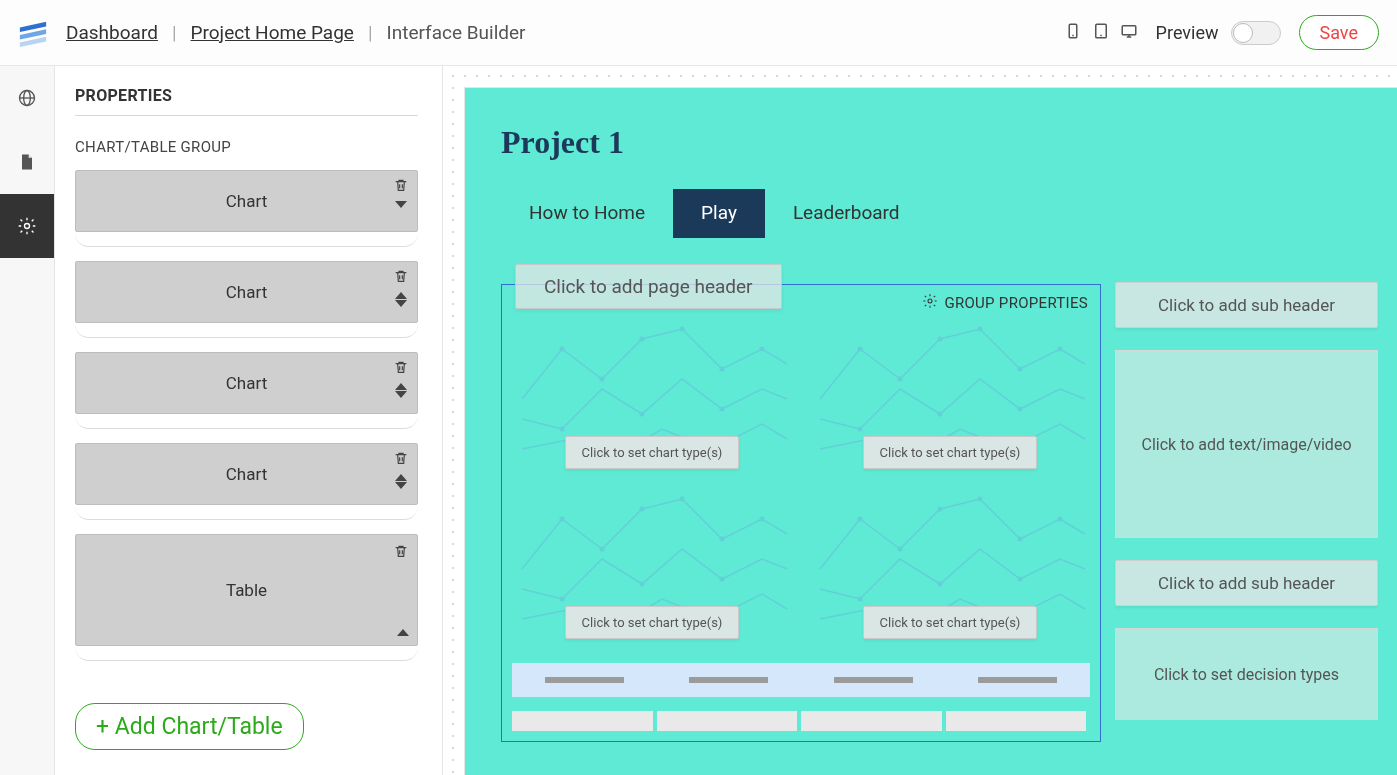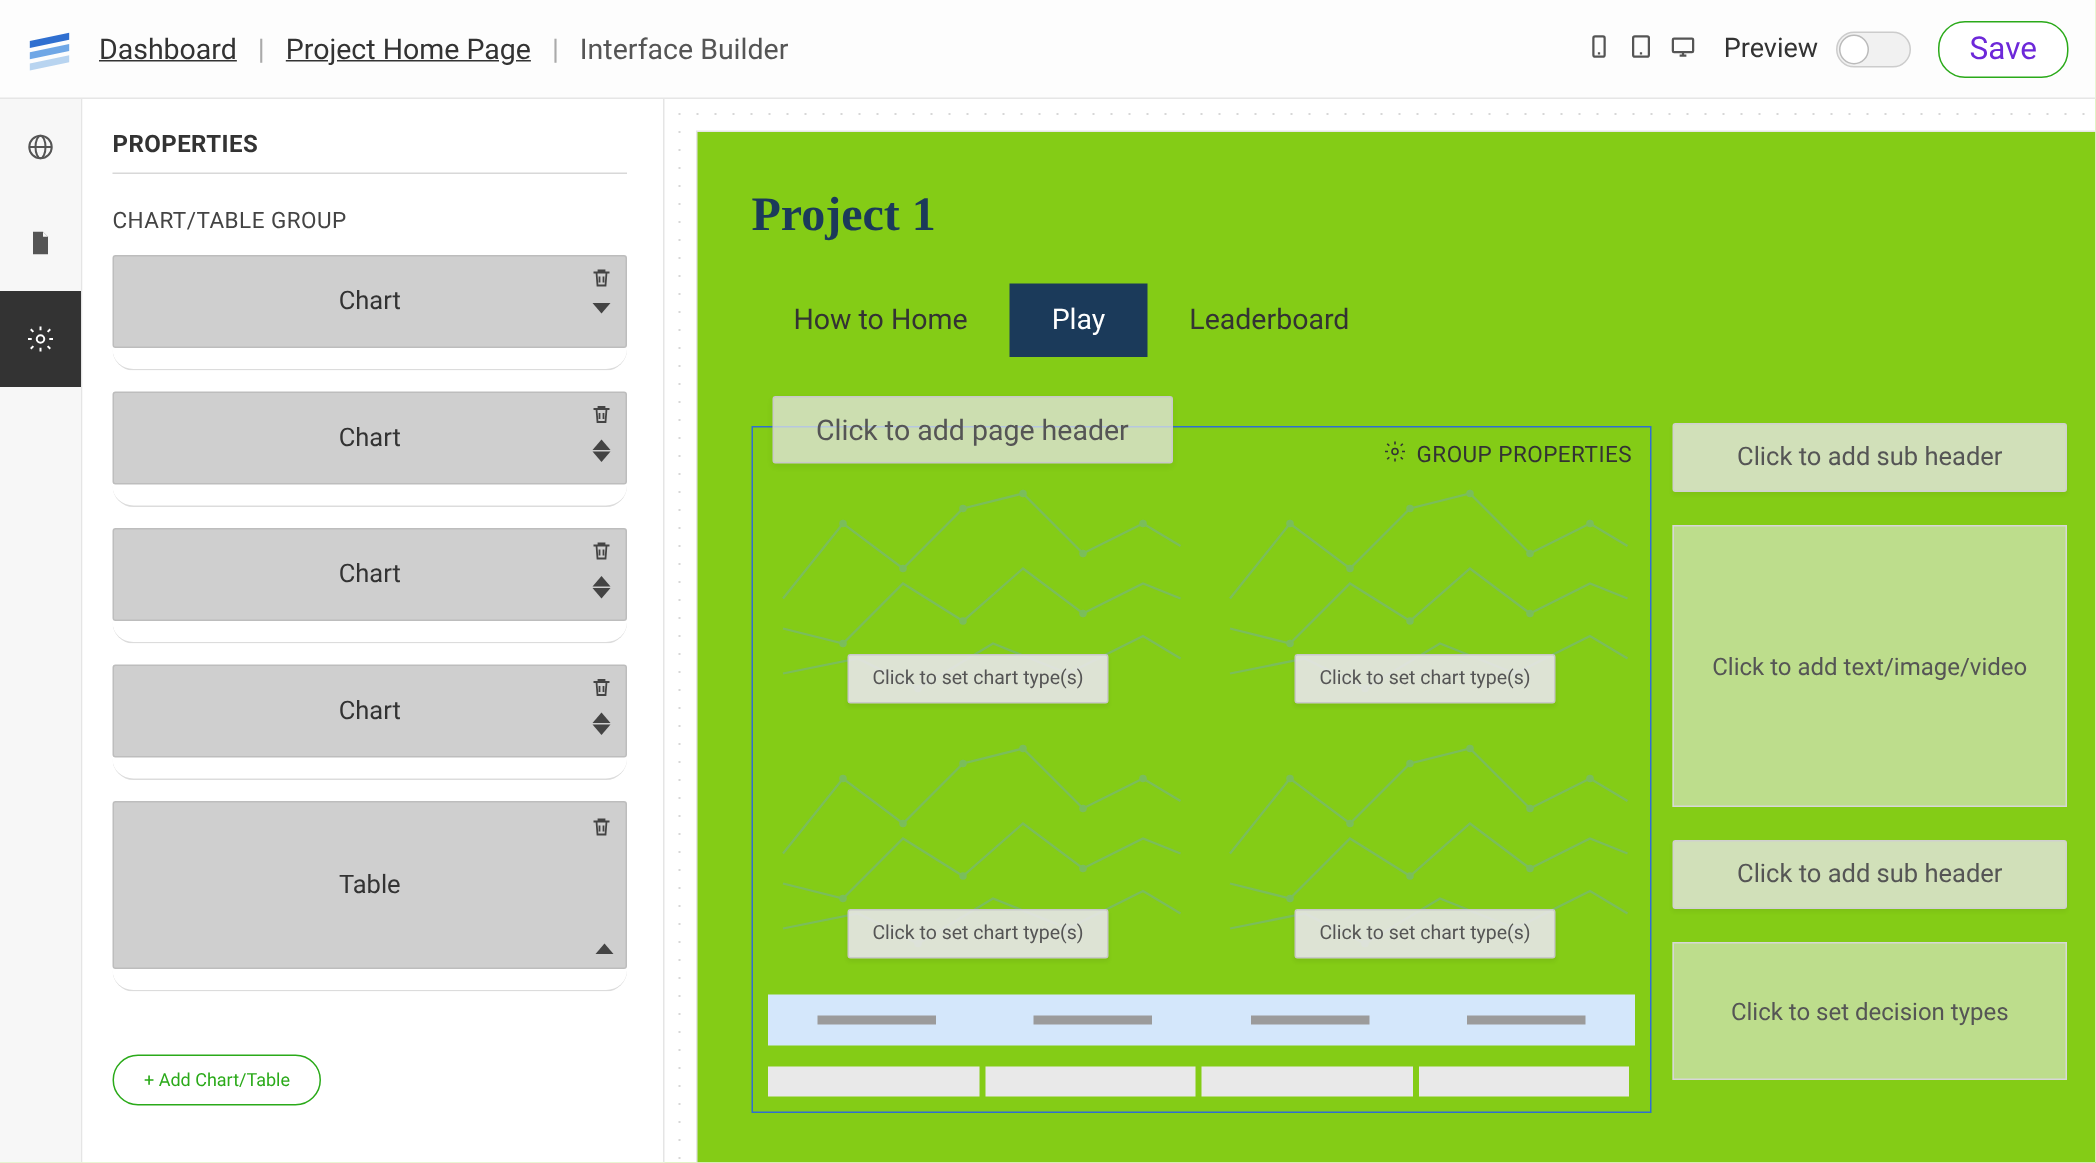--- a/index.html
+++ b/index.html
@@ -13,21 +13,21 @@
 .breadcrumb a { color:#333; text-decoration:underline; cursor:pointer; }
 .breadcrumb .static { color:#555; }
 .sep { color:#aaa; }
 .header-right { margin-left:auto; display:flex; align-items:center; gap:18px; }
 .device-icons { display:flex; gap:10px; align-items:center; }
 .device-icons svg { width:18px; height:18px; color:#555; }
 .preview-group { display:flex; align-items:center; gap:12px; }
 .preview-label { font-size:18px; color:#333; }
 .toggle { width:50px; height:24px; border-radius:14px; background:#f1f1f1; border:1px solid #ccc; position:relative; cursor:pointer; }
 .toggle-knob { position:absolute; width:20px; height:20px; border-radius:50%; background:#fff; border:1px solid #bbb; top:1px; left:1px; }
-.save-btn { border:1.5px solid #2baa1a; color:#6d28d9; background:#fff; border-radius:18px; padding:6px 20px; font-size:21px; cursor:pointer; }
+.save-btn { border:1.5px solid #2baa1a; color:#ef4444; background:#fff; border-radius:18px; padding:6px 20px; font-size:18px; cursor:pointer; }
 
 
 .main { display:flex; height:calc(100% - 66px); }
 .icon-rail { width:55px; background:#f7f7f7; border-right:1px solid #e5e5e5; display:flex; flex-direction:column; }
 .rail-item { height:64px; display:flex; align-items:center; justify-content:center; color:#555; cursor:pointer; }
 .rail-item.active { background:#333; color:#fff; }
 .rail-item svg { width:20px; height:20px; }
 
 
 .props-panel { width:388px; background:#fff; padding:20px 24px 20px 20px; overflow:auto; border-right:1px solid #e5e5e5; }
@@ -36,26 +36,26 @@
 .chart-block-wrap { border-bottom:1px solid #dcdcdc; padding-bottom:14px; margin-bottom:14px;border-radius:14px; }
 .chart-block { background:#cfcfcf; border:1px solid #bdbdbd; border-radius:2px; position:relative; display:flex; align-items:center; justify-content:center; font-size:17px; color:#333; }
 .chart-block.small { height:62px; }
 .chart-block.tall { height:112px; }
 .block-ctrls { position:absolute; right:8px; top:6px; display:flex; flex-direction:column; align-items:center; gap:4px; }
 .block-ctrls svg { width:16px; height:16px; color:#444; cursor:pointer; }
 .arrow-stack { display:flex; flex-direction:column; align-items:center; line-height:0; gap:0; }
 .tri-up,.tri-down { width:0; height:0; border-left:6px solid transparent; border-right:6px solid transparent; cursor:pointer; }
 .tri-up { border-bottom:7px solid #444; margin-bottom:1px; }
 .tri-down { border-top:7px solid #444; }
-.add-btn { margin-top:28px; border:1.5px solid #2baa1a; color:#2baa1a; background:#fff; border-radius:20px; padding:9px 20px; font-size:12px; cursor:pointer; }
+.add-btn { margin-top:28px; border:1.5px solid #2baa1a; color:#2baa1a; background:#fff; border-radius:20px; padding:9px 20px; font-size:23px; cursor:pointer; }
 
 
 .canvas-area { flex:1; position:relative; overflow:hidden; }
 .dotted-bg { position:absolute; inset:0; background-image:radial-gradient(circle,#d7d7d7 1px,transparent 1px); background-size:12px 12px; background-position:4px 4px; }
-.page-card { position:absolute; left:22px; top:22px; right:0; bottom:0; background:#84cc16; box-shadow:0 0 0 1px #e5e5e5; padding:36px 0 0 36px; overflow:hidden; }
+.page-card { position:absolute; left:22px; top:22px; right:0; bottom:0; background:#5eead4; box-shadow:0 0 0 1px #e5e5e5; padding:36px 0 0 36px; overflow:hidden; }
 .project-title { font-family:"Georgia","Times New Roman",serif; font-size:32px; font-weight:700; color:#1b3a5a; }
 .tabs-row { display:flex; margin-top:28px; gap:0; }
 .tab { padding:12px 28px; font-size:19px; color:#333; cursor:pointer; position:relative; border-bottom:2px solid transparent; }
 .tab.active { background:#1b3a5a; color:#fff; }
 
 .inner-wrap { display:flex; gap:14px; margin-top:22px; align-items:flex-start; }
 
 .page-header-pill { background:#e4e4e4bf; border:1px solid #c9c9c9; padding:10px 28px; font-size:19px; color:#555; border-radius:2px; display:inline-block; box-shadow:0 2px 4px rgba(0,0,0,.06); cursor:pointer; position:relative; z-index:3; }
 .header-overlap { position:relative; height:0; margin-top:24px; margin-left:0; }
 .header-overlap .page-header-pill { position:absolute; top:-20px; left:14px; }

